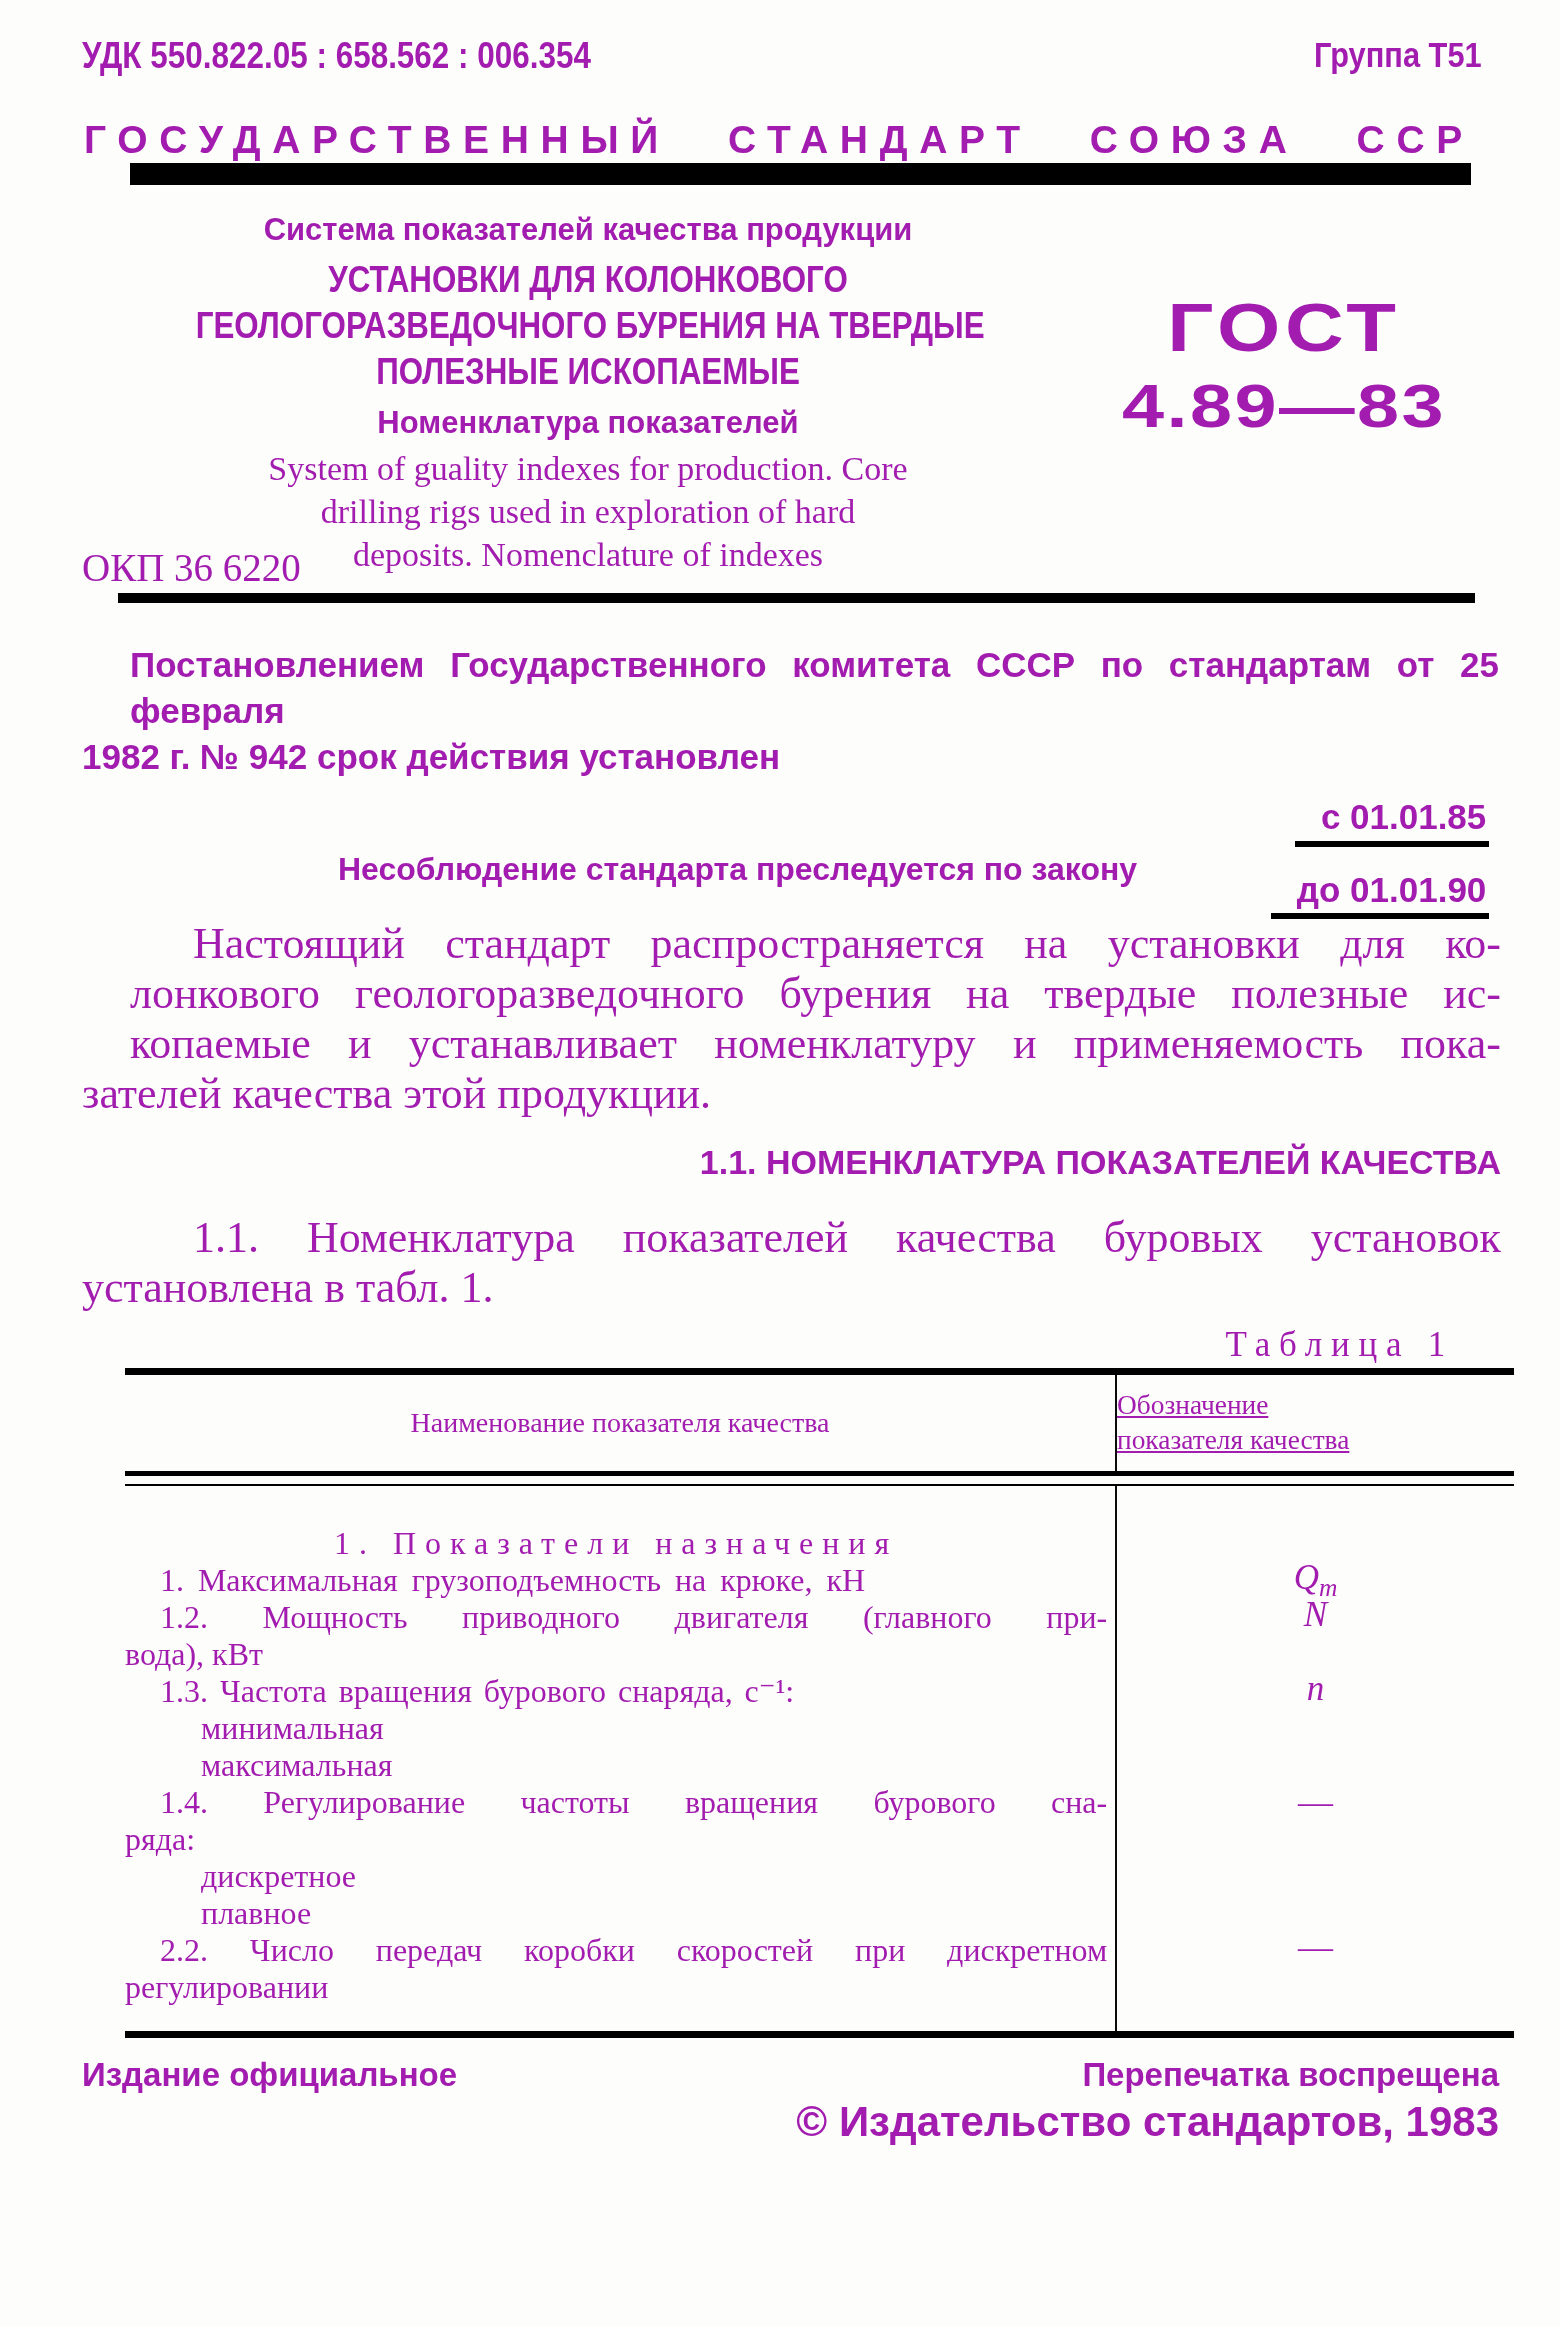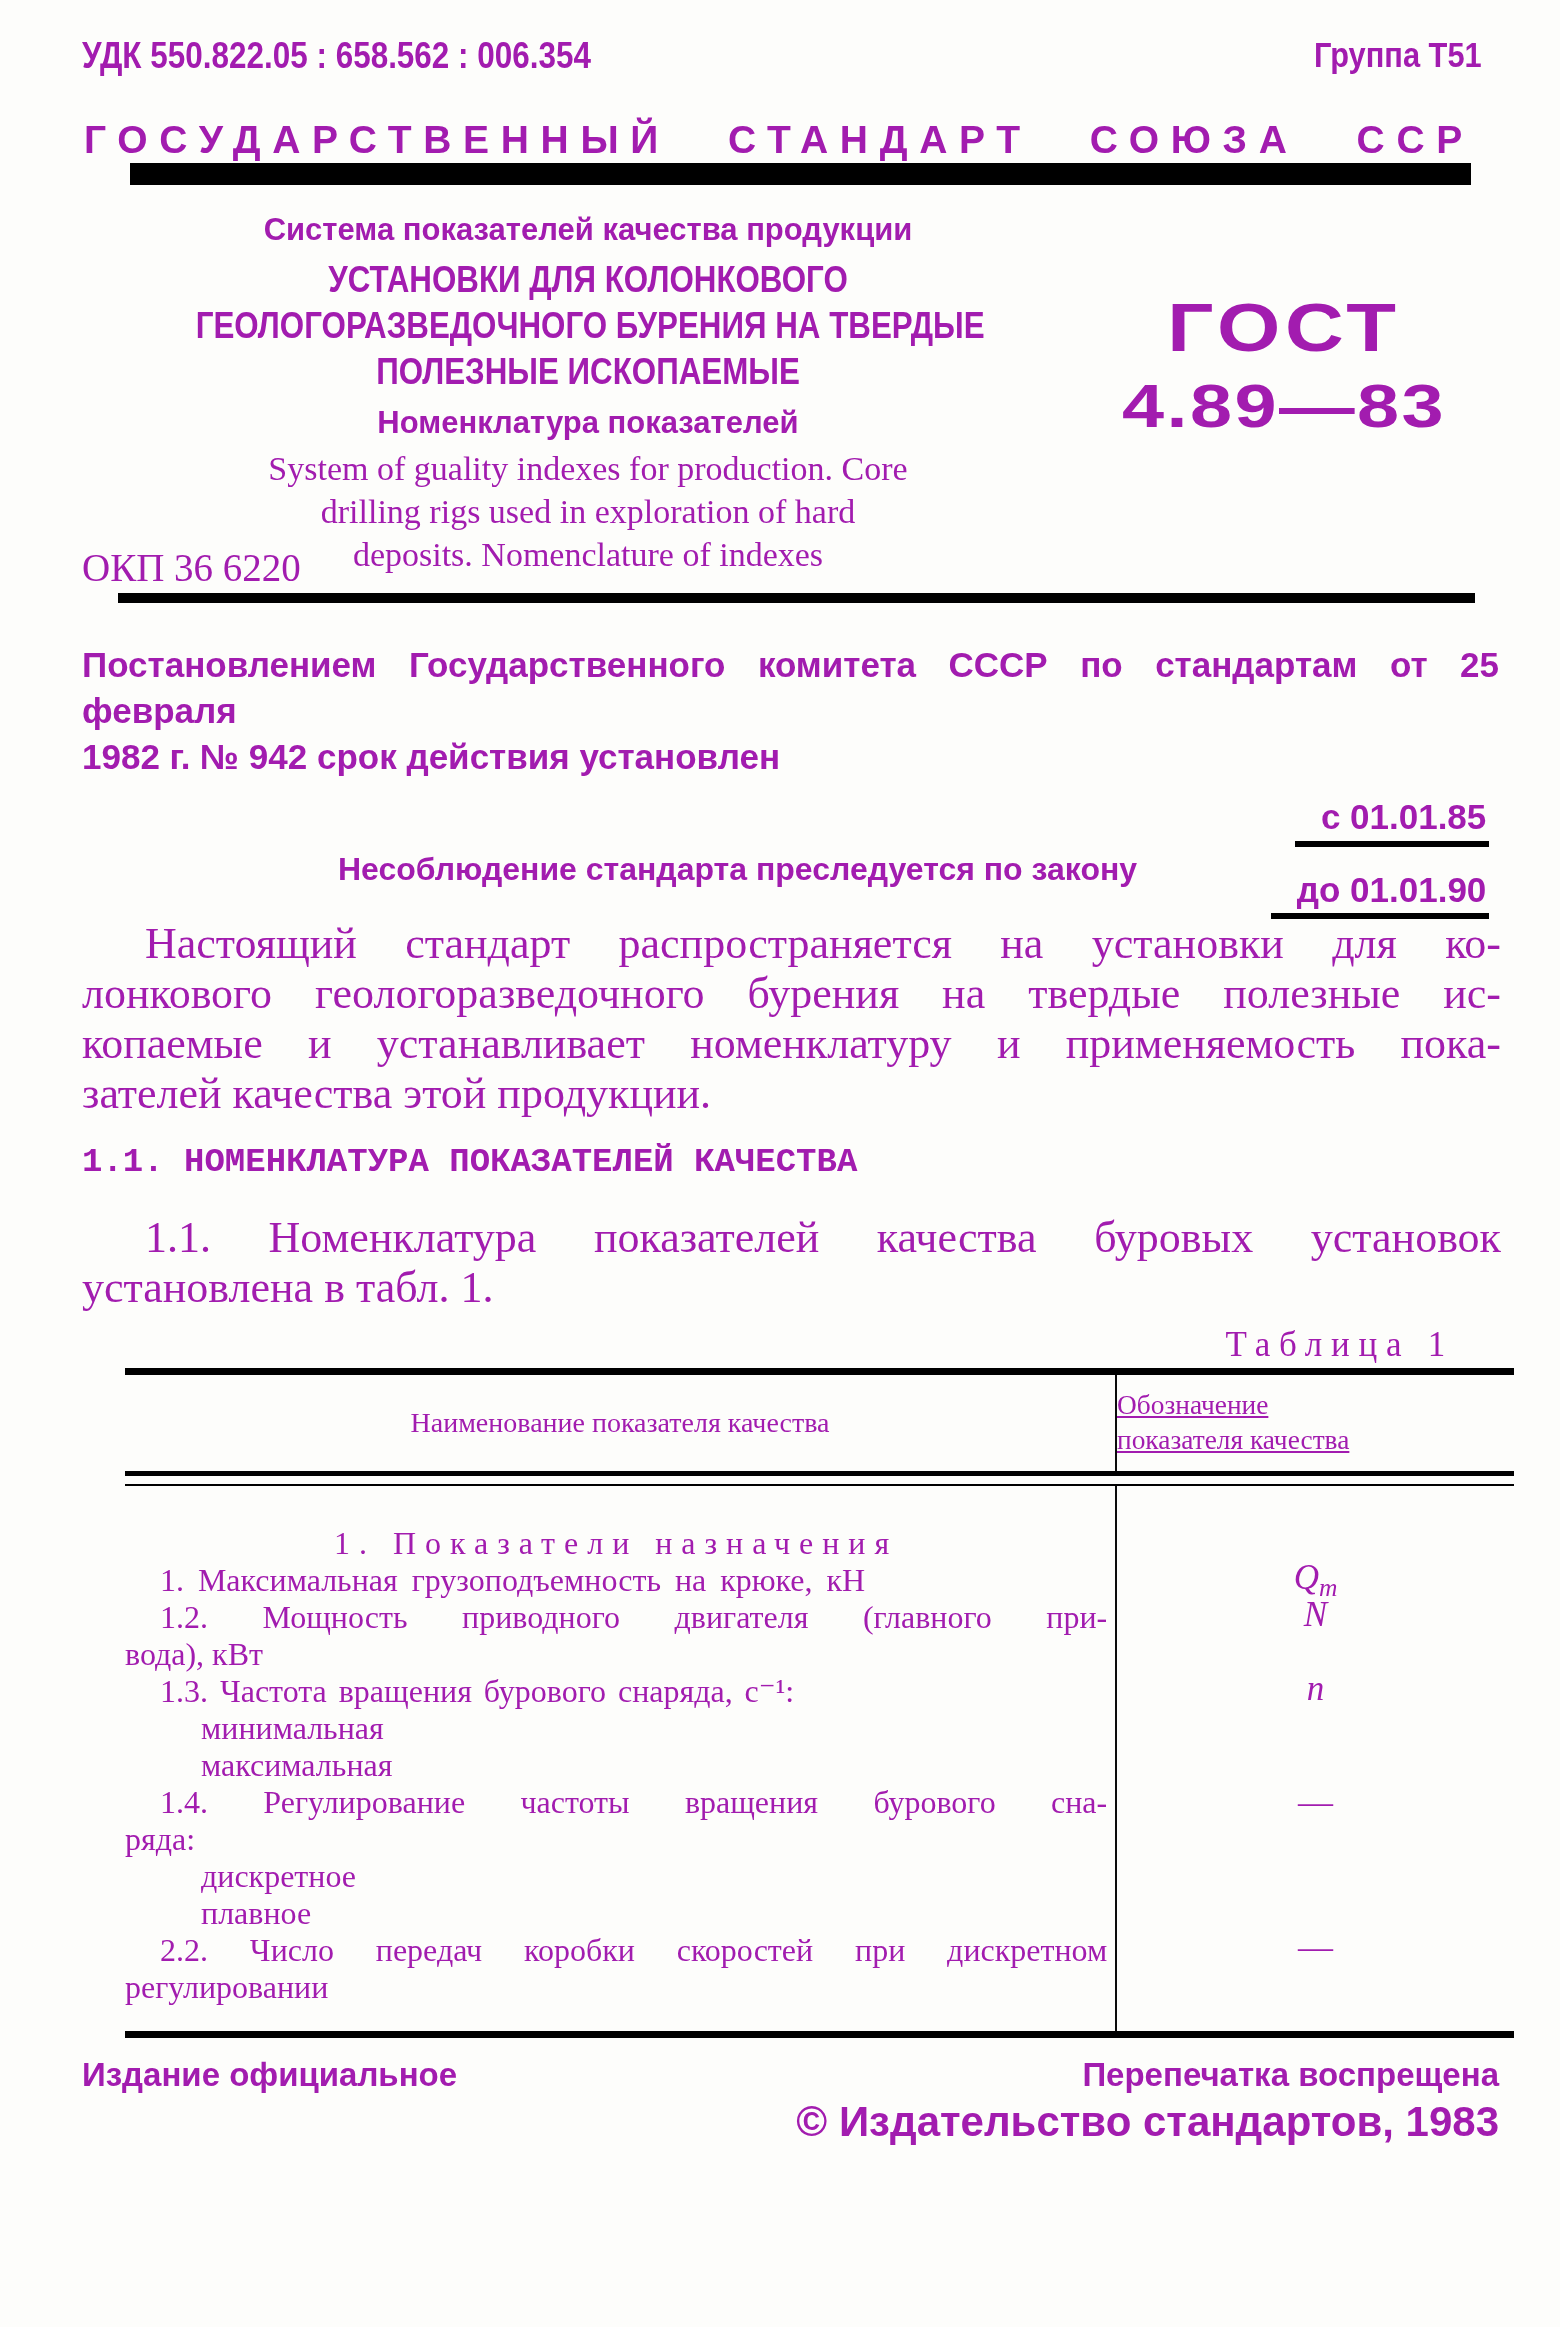--- a/index.html
+++ b/index.html
@@ -38,32 +38,32 @@
 
   
   #gost-badge{top:292px;left:1098px;width:372px;text-align:center;}
   #gost-name{font-size:69px;line-height:71px;letter-spacing:3.9px;transform:scaleX(1.18);transform-origin:center;}
   #gost-number{font-size:62px;line-height:65px;margin-top:9.8px;letter-spacing:2px;transform:scaleX(1.22);transform-origin:center;}
 
   #rule2{top:593px;left:118px;width:1357px;height:9.8px;background:#000;}
 
   
   #decree{top:642px;left:82px;width:1417px;font-size:35px;line-height:46px;}
-  .jline{text-align:justify;text-align-last:justify;}
+  .jline{text-align:justify;text-align-last:justify;margin-left:48px;}
   #dates{margin-top:13.7px;text-align:right;padding-right:9.8px;}
   .date-box{display:inline-block;border-bottom:6.9px solid #000;padding:0 2.9px 4.9px 25.5px;font-size:35px;line-height:39px;white-space:nowrap;}
   #date-to-wrap{margin-top:20px;}
 
   #law-line{top:851px;left:82px;right:167px;text-align:center;font-size:32px;}
 
   
   #intro{top:919px;left:82px;width:1419px;font-size:44px;line-height:50px;}
   .indent{text-indent:63px;}
 
-  #sec-head{top:1143px;left:82px;right:59px;text-align:left;font-size:34px;font-family:Liberation Mono, monospace;}
+  #sec-head{top:1143px;left:82px;right:59px;text-align:right;font-size:34px;}
 
   #clause11{top:1213px;left:82px;width:1419px;font-size:44px;line-height:50px;}
 
   #tab-label{top:1325px;right:106px;font-size:35px;letter-spacing:.25em;white-space:nowrap;}
 
   
   #table{top:1368px;left:125px;width:1389px;}
   .rule-h{height:6.9px;background:#000;}
   #thead{display:flex;height:96px;}
   #th1{width:992px;box-sizing:border-box;border-right:2.9px solid #0b0b0b;display:flex;align-items:center;justify-content:center;font-size:28px;}

